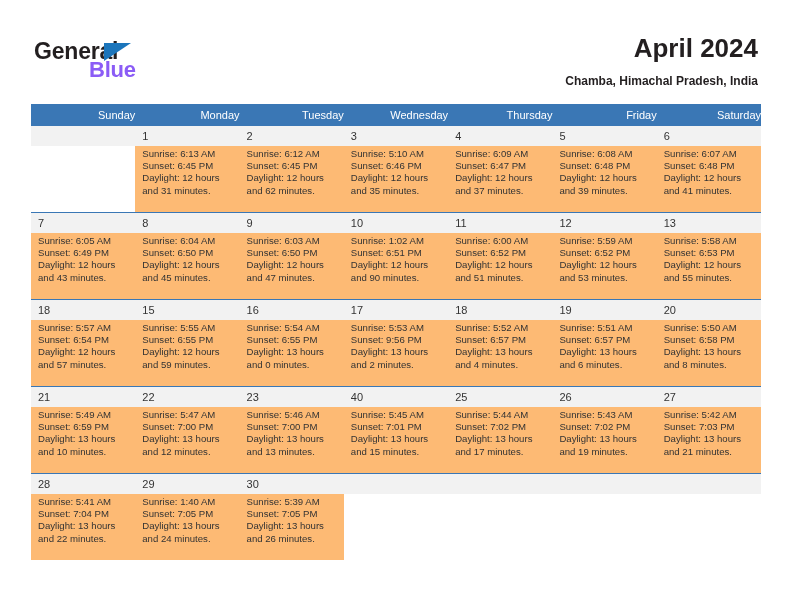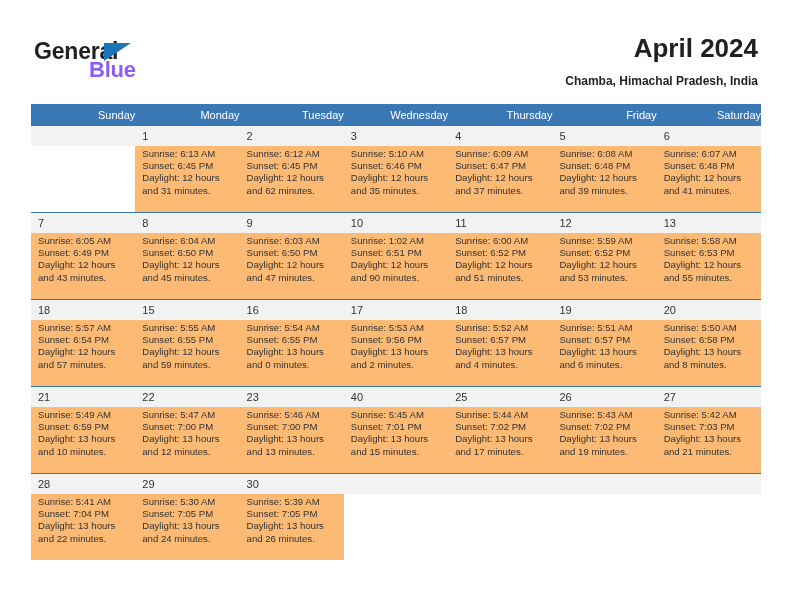--- a/index.html
+++ b/index.html
@@ -410,21 +410,21 @@
           <td class="empty">&nbsp;</td>
         </tr>
         <tr class="info-row">
           <td>
             <span class="info-line">Sunrise: 5:41 AM</span>
             <span class="info-line">Sunset: 7:04 PM</span>
             <span class="info-line">Daylight: 13 hours</span>
             <span class="info-line">and 22 minutes.</span>
           </td>
           <td>
-            <span class="info-line">Sunrise: 5:30 AM</span>
+            <span class="info-line">Sunrise: 1:40 AM</span>
             <span class="info-line">Sunset: 7:05 PM</span>
             <span class="info-line">Daylight: 13 hours</span>
             <span class="info-line">and 24 minutes.</span>
           </td>
           <td>
             <span class="info-line">Sunrise: 5:39 AM</span>
             <span class="info-line">Sunset: 7:05 PM</span>
             <span class="info-line">Daylight: 13 hours</span>
             <span class="info-line">and 26 minutes.</span>
           </td>

